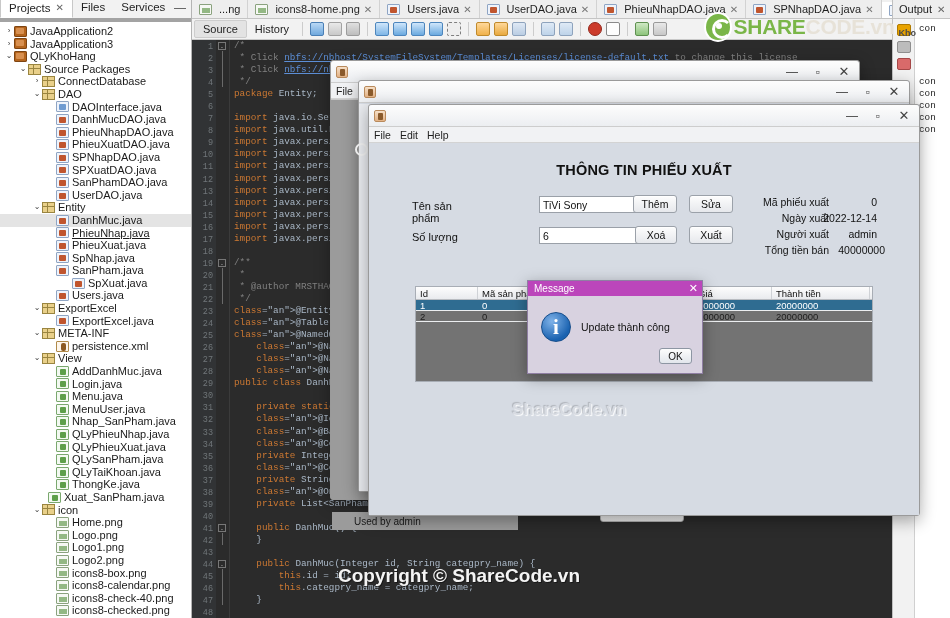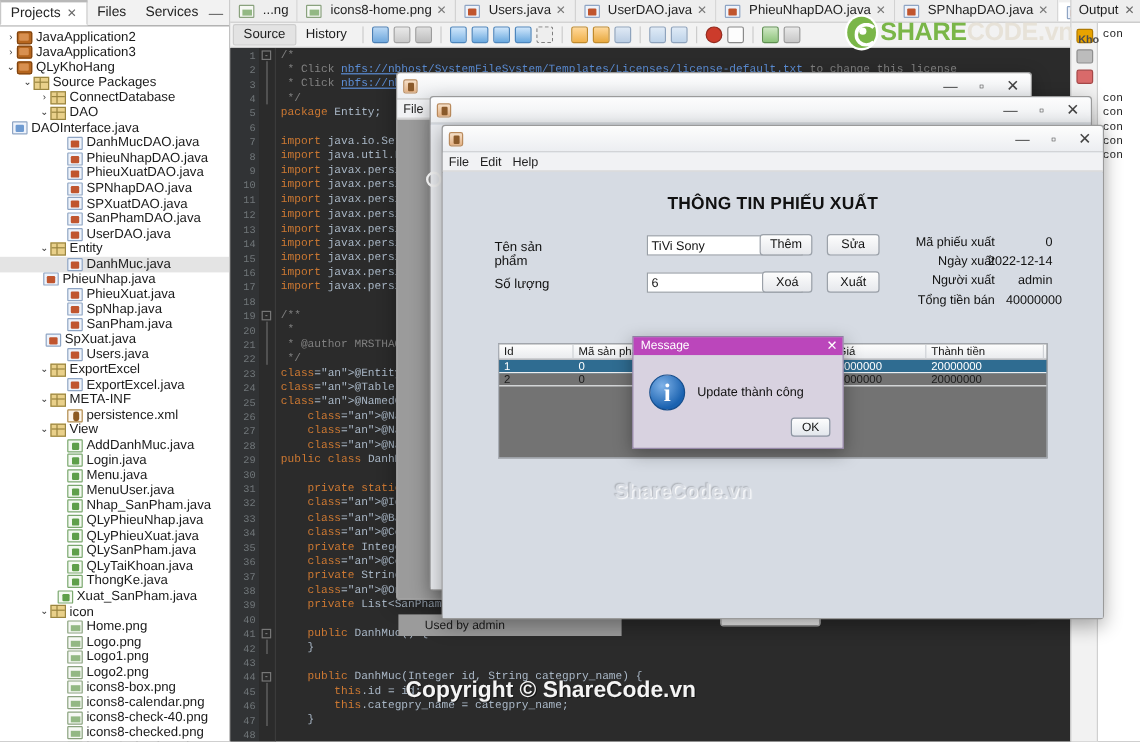--- a/index.html
+++ b/index.html
@@ -13,21 +13,21 @@
   }
   
   #ide { position:absolute; inset:0; background:#f2f2f2; }
 
   
   #projects-panel{
     position:absolute; left:0; top:0; width:192px; height:618px;
     background:#ffffff; border-right:1px solid #b4b4b4;
   }
   #projects-tabs{
-    height:22px; background:#f2f2f2; border-bottom:1px solid #a3a3a3;
+    height:22px; background:#f2f2f2; border-bottom:4px solid #a3a3a3;
     display:flex; align-items:flex-end; position:relative;
   }
   .proj-tab{
     font-size:11.5px; padding:3px 8px 4px 8px; color:#232323;
     display:flex; align-items:center; gap:5px; height:21px;
   }
   .proj-tab.active{
     background:#fff; border:1px solid #c8c8c8; border-bottom:1px solid #fff;
     border-top:2px solid #b8b8b8;
   }
@@ -314,21 +314,21 @@
         <div class="node" style="padding-left: 32px;">
           <span class="twist">›</span>
           <span class="ico ic-pkg"></span>
           <span class="lbl">ConnectDatabase</span>
         </div>
         <div class="node" style="padding-left: 32px;">
           <span class="twist">⌄</span>
           <span class="ico ic-pkg"></span>
           <span class="lbl">DAO</span>
         </div>
-        <div class="node" style="">
+        <div class="node" style="padding-left: 46px;">
           <span class="twist"></span>
           <span class="ico ic-jav2"></span>
           <span class="lbl">DAOInterface.java</span>
         </div>
         <div class="node" style="padding-left: 46px;">
           <span class="twist"></span>
           <span class="ico ic-java"></span>
           <span class="lbl">DanhMucDAO.java</span>
         </div>
         <div class="node" style="padding-left: 46px;">
@@ -364,41 +364,41 @@
         <div class="node" style="padding-left: 32px;">
           <span class="twist">⌄</span>
           <span class="ico ic-pkg"></span>
           <span class="lbl">Entity</span>
         </div>
         <div class="node sel" style="padding-left: 46px;">
           <span class="twist"></span>
           <span class="ico ic-java"></span>
           <span class="lbl">DanhMuc.java</span>
         </div>
-        <div class="node" style="padding-left: 26px;">
+        <div class="node" style="padding-left: 46px; text-decoration: underline;">
           <span class="twist"></span>
           <span class="ico ic-java"></span>
           <span class="lbl">PhieuNhap.java</span>
         </div>
         <div class="node" style="padding-left: 46px;">
           <span class="twist"></span>
           <span class="ico ic-java"></span>
           <span class="lbl">PhieuXuat.java</span>
         </div>
         <div class="node" style="padding-left: 46px;">
           <span class="twist"></span>
           <span class="ico ic-java"></span>
           <span class="lbl">SpNhap.java</span>
         </div>
         <div class="node" style="padding-left: 46px;">
           <span class="twist"></span>
           <span class="ico ic-java"></span>
           <span class="lbl">SanPham.java</span>
         </div>
-        <div class="node" style="padding-left: 28px;">
+        <div class="node" style="padding-left: 62px;">
           <span class="twist"></span>
           <span class="ico ic-java"></span>
           <span class="lbl">SpXuat.java</span>
         </div>
         <div class="node" style="padding-left: 46px;">
           <span class="twist"></span>
           <span class="ico ic-java"></span>
           <span class="lbl">Users.java</span>
         </div>
         <div class="node" style="padding-left: 32px;">

